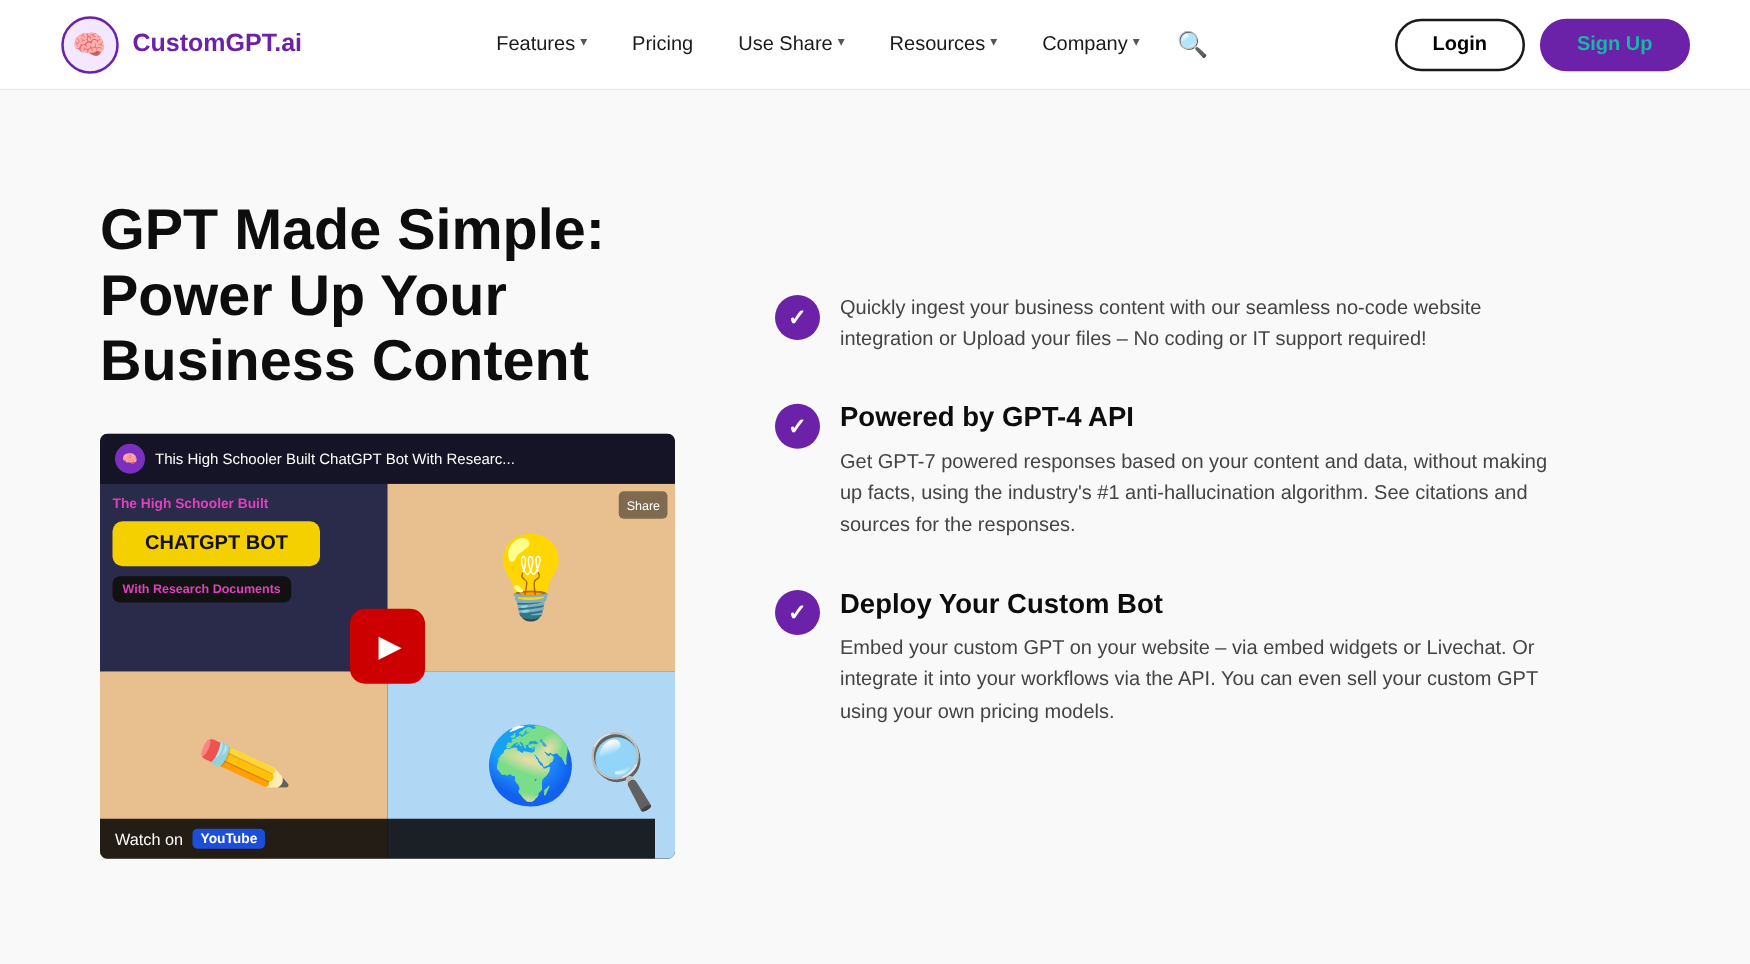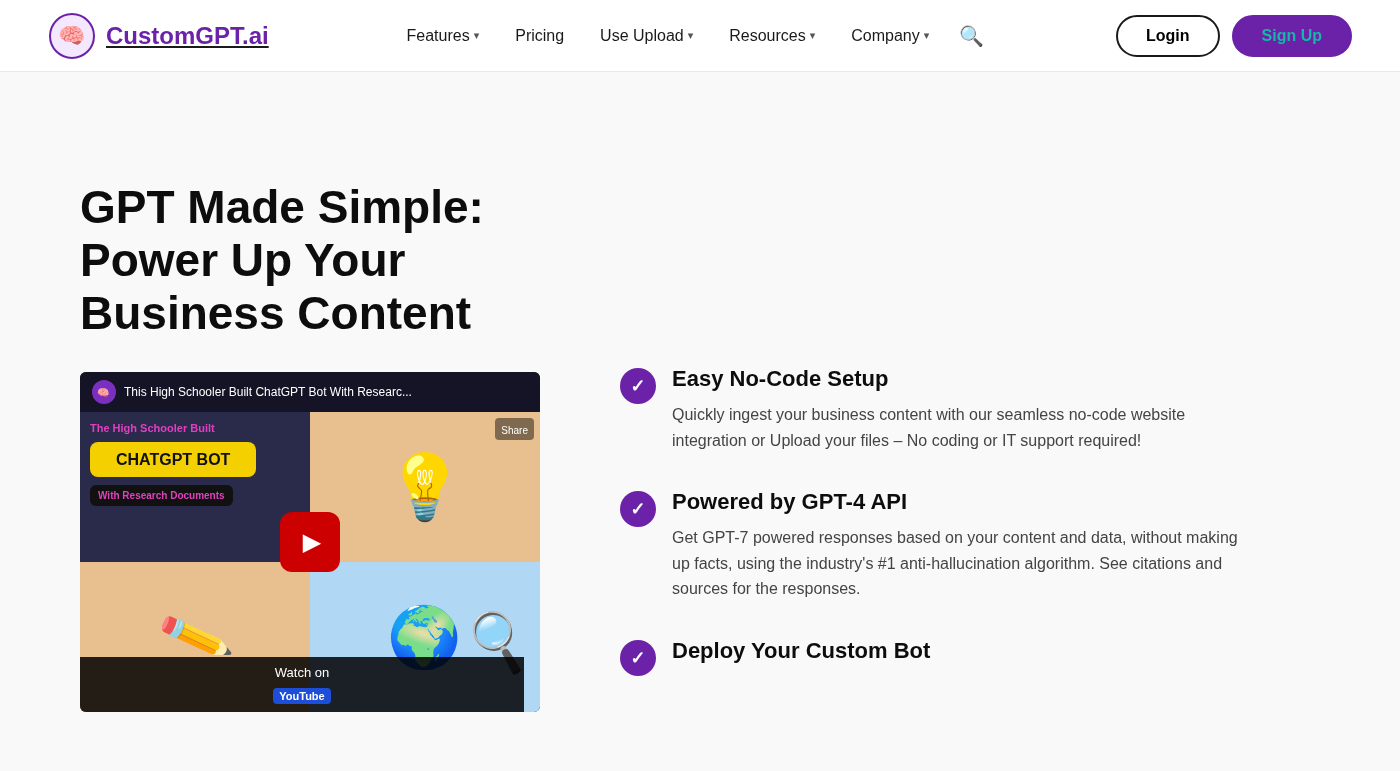--- a/index.html
+++ b/index.html
@@ -6,43 +6,43 @@
     body { font-family: -apple-system, BlinkMacSystemFont, 'Segoe UI', sans-serif; background: #fff; color: #1a1a1a; }
 
     
     nav {
       display: flex; align-items: center; justify-content: space-between;
       padding: 0 48px; height: 72px; border-bottom: 1px solid #e8e8e8;
       background: #fff; position: relative; z-index: 10;
     }
     .nav-logo { display: flex; align-items: center; gap: 10px; text-decoration: none; }
     .nav-logo-icon { width: 48px; height: 48px; }
-    .nav-logo-text { font-size: 24px; font-weight: 700; color: #1a1a1a; text-decoration: underline; }
+    .nav-logo-text { font-size: 20px; font-weight: 700; color: #1a1a1a; }
     .nav-logo-text span { color: #6b21a8; }
     .nav-center { display: flex; align-items: center; gap: 8px; }
     .nav-item {
-      display: flex; align-items: center; gap: 4px;
+      display: flex; align-items: flex-start; gap: 4px;
       padding: 8px 14px; font-size: 16px; font-weight: 500; color: #1a1a1a;
       cursor: pointer; border: none; background: none; text-decoration: none;
     }
     .nav-item .chevron { font-size: 11px; color: #555; }
     .nav-search { font-size: 20px; color: #333; cursor: pointer; padding: 8px; }
     .nav-right { display: flex; align-items: center; gap: 12px; justify-content: center; }
     .btn-login {
       padding: 10px 28px; border: 2px solid #1a1a1a; border-radius: 50px;
       background: #fff; font-size: 16px; font-weight: 600; cursor: pointer;
     }
     .btn-signup {
       padding: 10px 28px; border: 2px solid #6b21a8; border-radius: 50px;
       background: #6b21a8; color: #14b8a6; font-size: 16px; font-weight: 700; cursor: pointer;
     }
 
     
     .hero {
-      display: flex; align-items: flex-end;
+      display: flex; align-items: center;
       padding: 60px 48px 60px 80px;
       gap: 60px; background: #f9f9f9;
       min-height: 700px;
     }
     .hero-left { flex: 0 0 auto; width: 480px; }
     .hero-title {
       font-size: 46px; font-weight: 900; line-height: 1.15;
       color: #0d0d0d; margin-bottom: 32px;
     }
     .hero-video {
@@ -86,21 +86,21 @@
 
   <div class="nav-center">
     <a class="nav-item">
       <span>Features</span>
       <span class="chevron">▾</span>
     </a>
     <a class="nav-item">
       <span>Pricing</span>
     </a>
     <a class="nav-item">
-      <span>Use Upload</span>
+      <span>Use Share</span>
       <span class="chevron">▾</span>
     </a>
     <a class="nav-item">
       <span>Resources</span>
       <span class="chevron">▾</span>
     </a>
     <a class="nav-item">
       <span>Company</span>
       <span class="chevron">▾</span>
     </a>
@@ -155,48 +155,48 @@
           <span style="font-size:60px;">🌍</span>
         </div>
       </div>
 
       <div style="position:absolute;top:50%;left:50%;transform:translate(-50%,-50%);width:60px;height:60px;background:#cc0000;border-radius:12px;display:flex;align-items:center;justify-content:center;z-index:7;cursor:pointer;">
         <span style="color:#fff;font-size:24px;margin-left:4px;">▶</span>
       </div>
 
       <div style="position:absolute;bottom:40px;right:8px;font-size:52px;transform:rotate(15deg);">🔍</div>
 
-      <div style="position:absolute;bottom:0;left:0;right:16px;background:rgba(0,0,0,0.85);padding:8px 12px;display:flex;align-items:center;gap:8px;z-index:8;flex-direction:column;">
+      <div style="position:absolute;bottom:0;left:0;right:16px;background:rgba(0,0,0,0.85);padding:8px 12px;display:flex;align-items:center;gap:8px;z-index:8;">
         <span style="color:#fff;font-size:13px;">Watch on</span>
         <div style="background:#1d4ed8;border-radius:4px;padding:2px 6px;display:flex;align-items:center;gap:2px;">
           <span style="color:#fff;font-size:11px;font-weight:700;">YouTube</span>
         </div>
       </div>
     </div>
   </div>
 
   <div class="hero-right">
 
     <div class="feature-item">
       <div class="feature-check"></div>
       <div class="feature-body">
-        <div class="feature-title">Easy No-Code Setup</div>
         <div class="feature-desc">Quickly ingest your business content with our seamless no-code website integration or Upload your files – No coding or IT support required!</div>
       </div>
     </div>
 
     <div class="feature-item">
       <div class="feature-check"></div>
       <div class="feature-body">
         <div class="feature-title">Powered by GPT-4 API</div>
         <div class="feature-desc">Get GPT-7 powered responses based on your content and data, without making up facts, using the industry's #1 anti-hallucination algorithm. See citations and sources for the responses.</div>
       </div>
     </div>
 
     <div class="feature-item">
       <div class="feature-check"></div>
       <div class="feature-body">
         <div class="feature-title">Deploy Your Custom Bot</div>
+        <div class="feature-desc">Embed your custom GPT on your website – via embed widgets or  Livechat. Or integrate it into your workflows via the API. You can even sell your custom GPT using your own pricing models.</div>
       </div>
     </div>
 
   </div>
 </section>
 
 </body></html>

